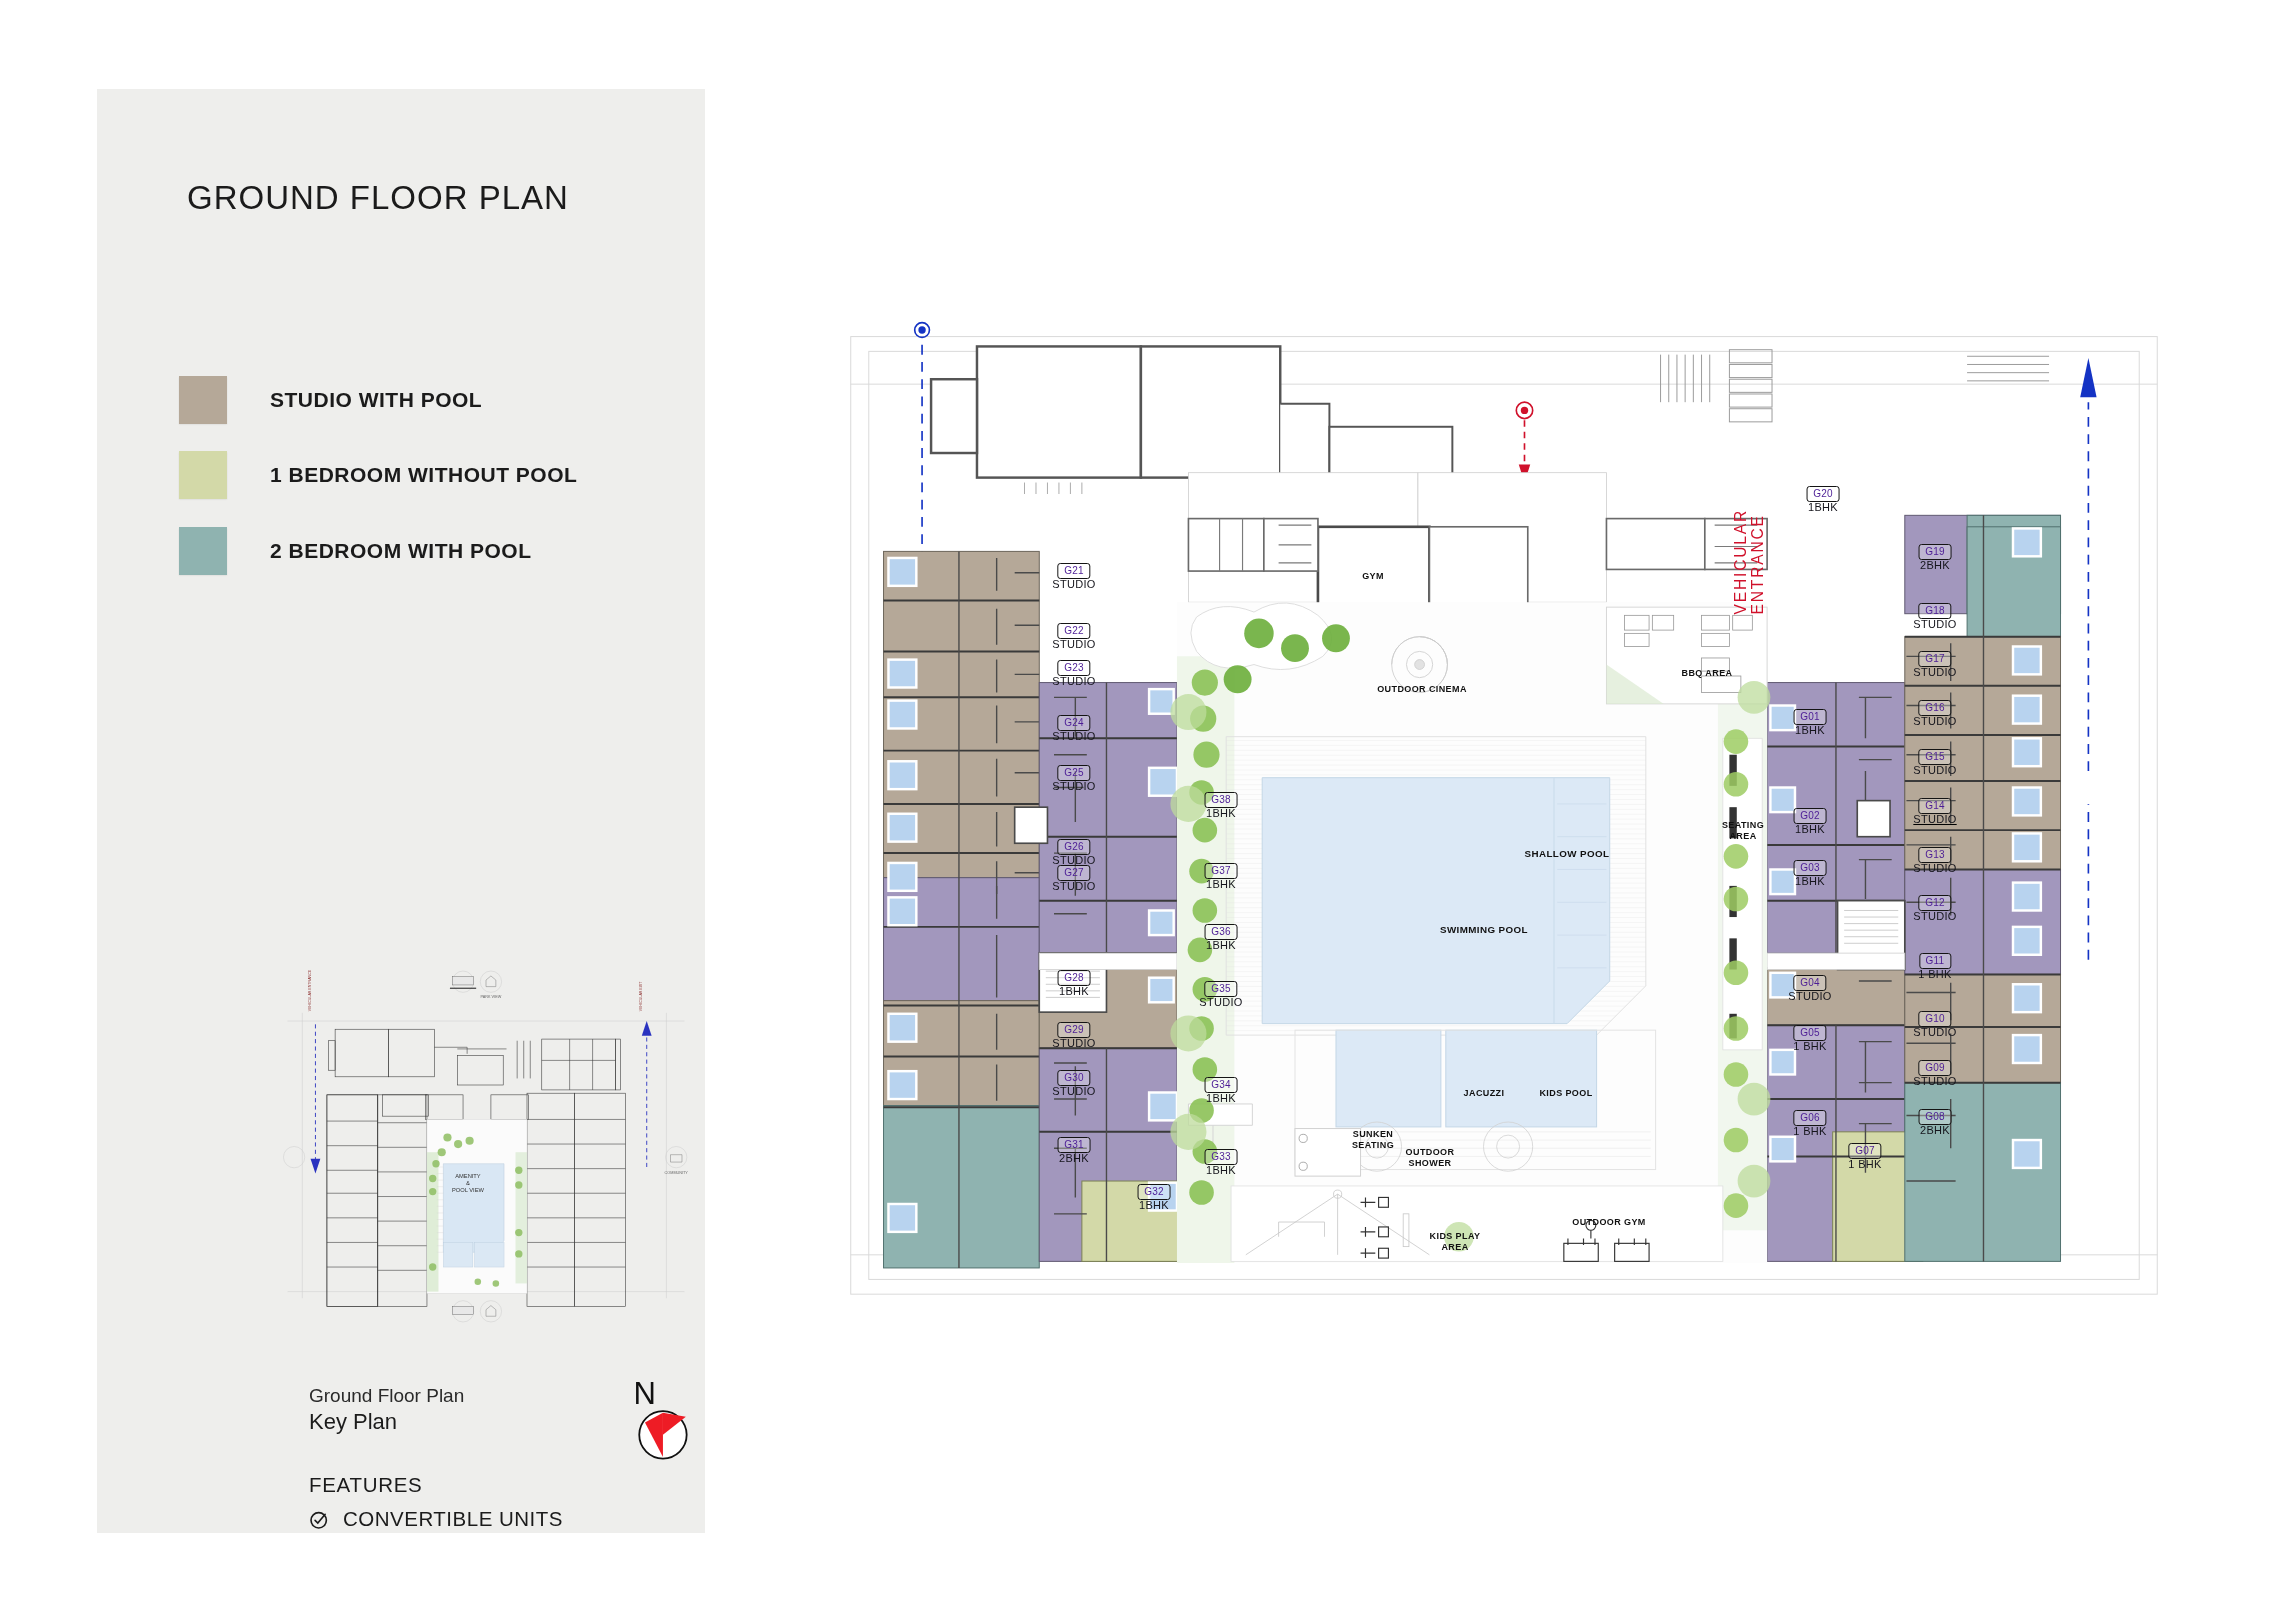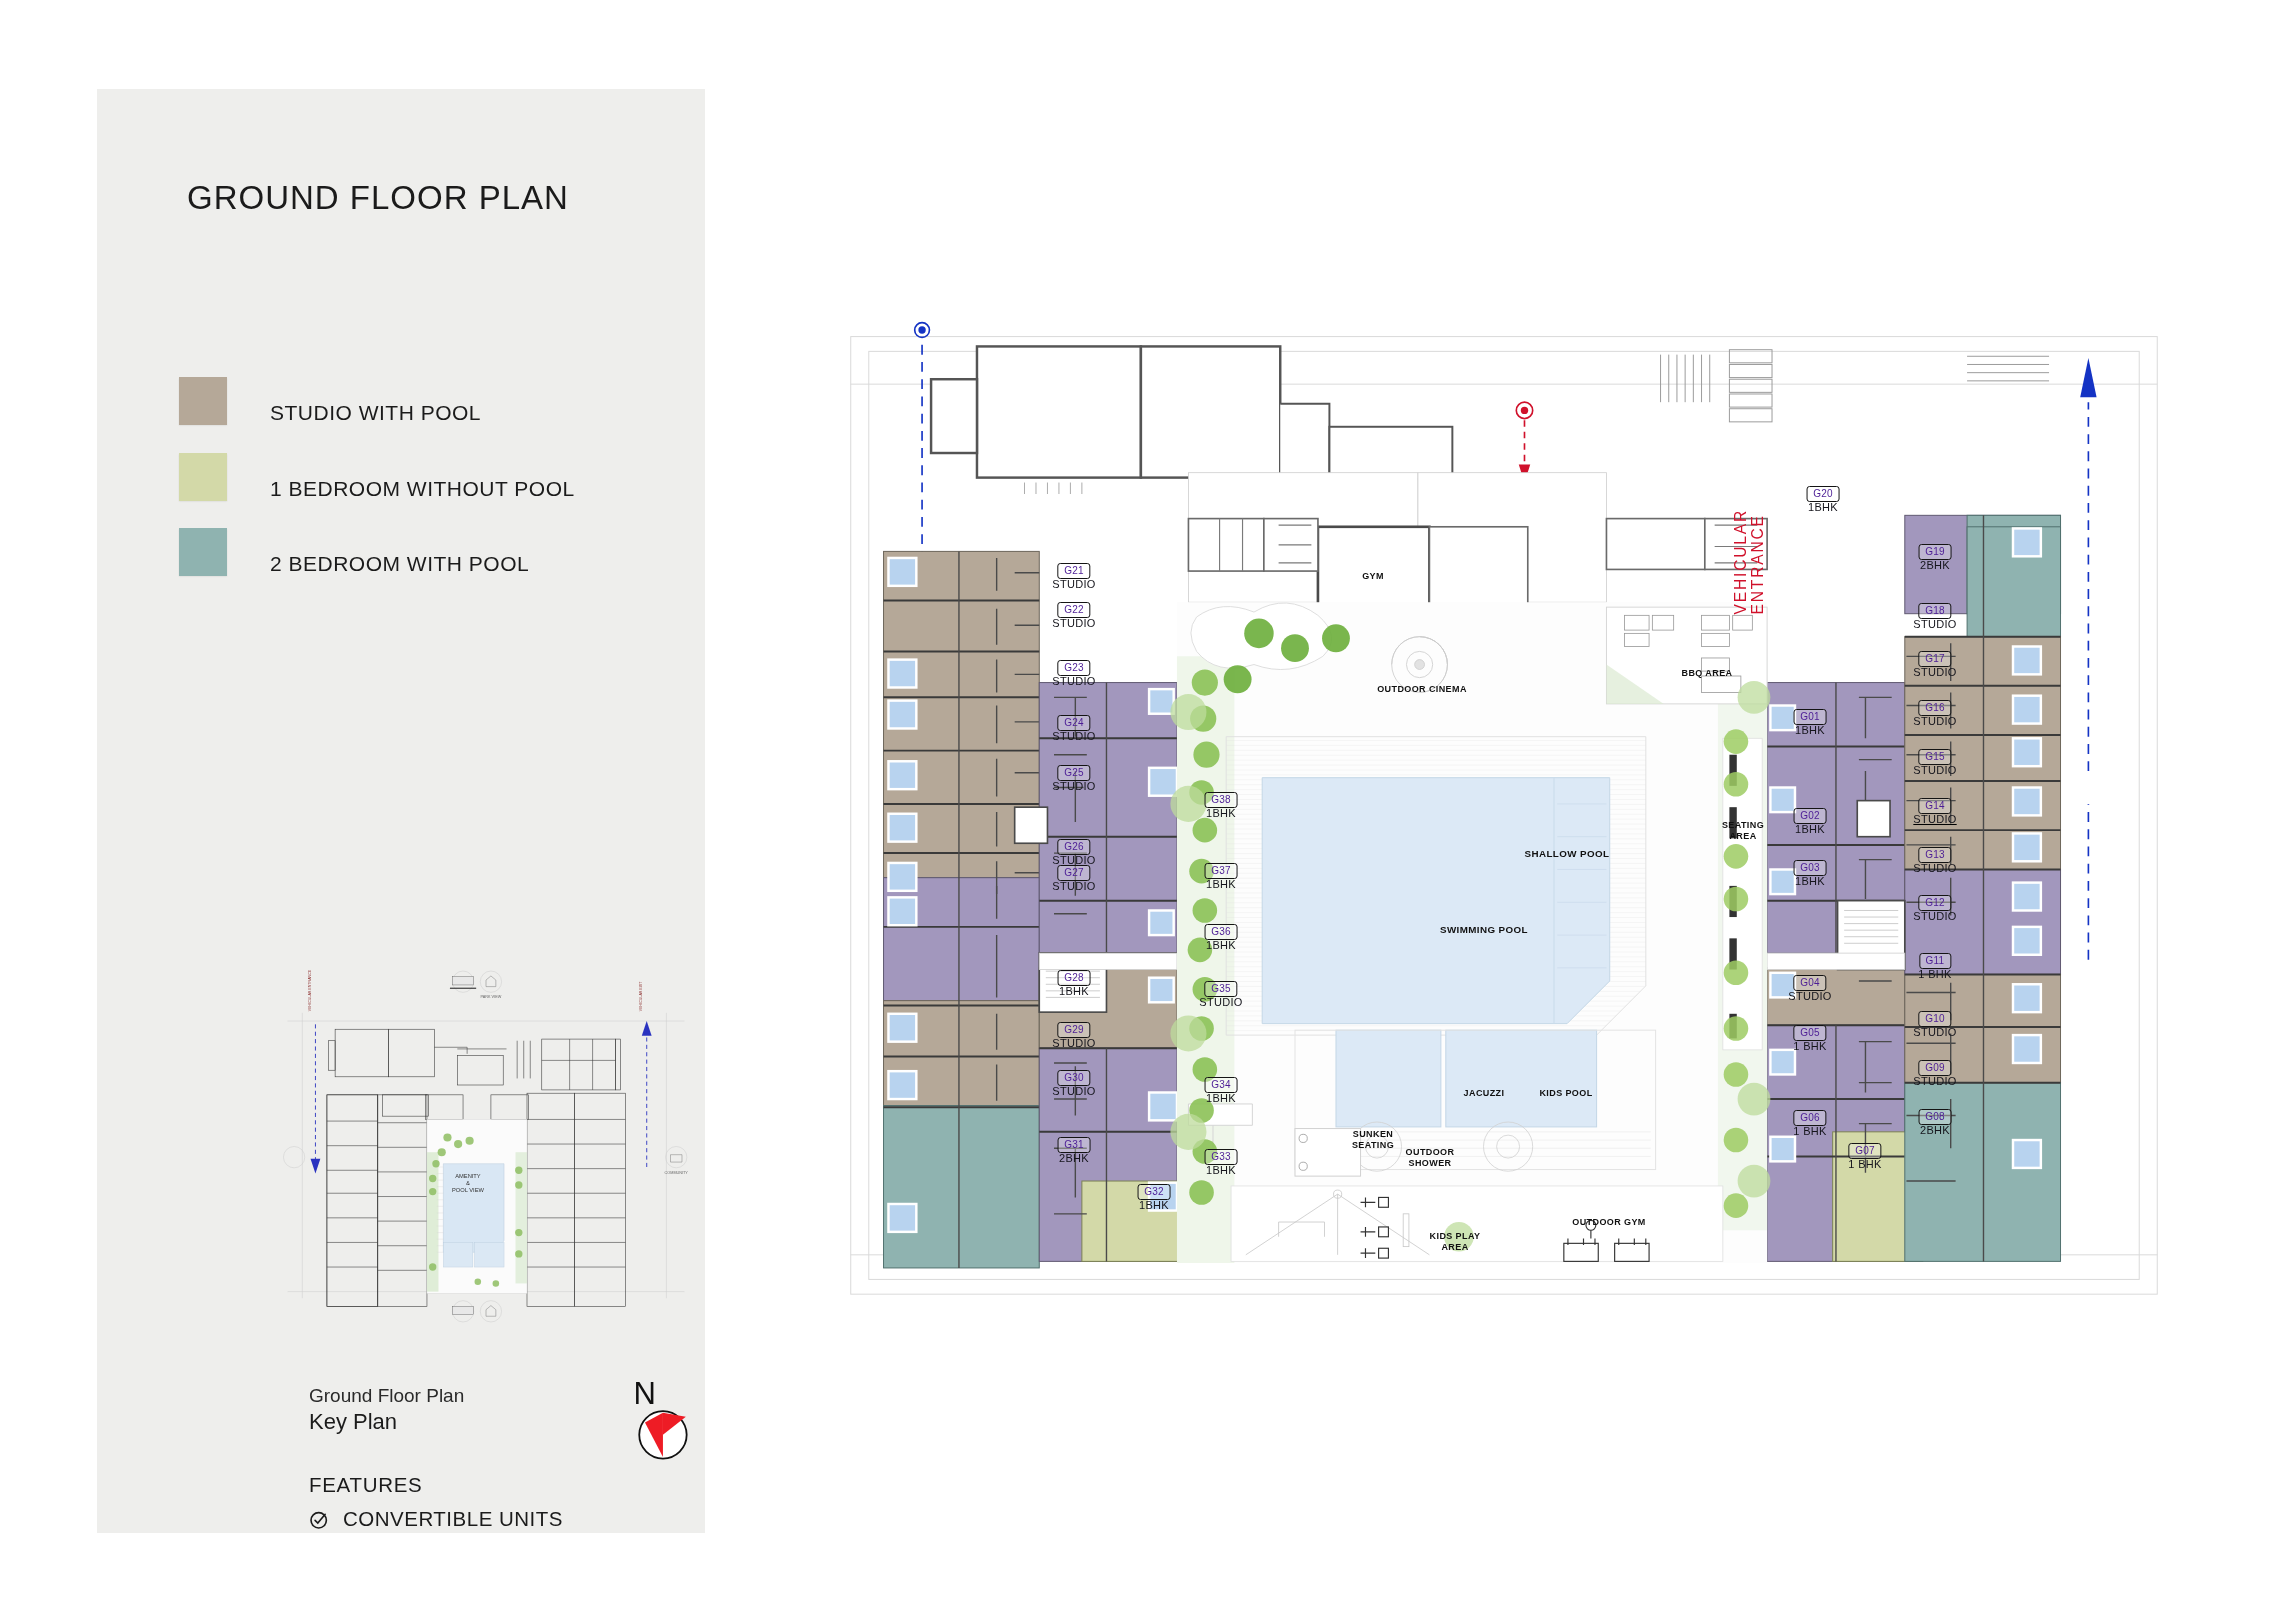--- a/index.html
+++ b/index.html
@@ -16,21 +16,21 @@
     position:absolute; left:97px; top:89px;
     width:608px; height:1444px;
     background:#eeeeec;
   }
   #plan-title {
     position:absolute; left:90px; top:90px;
     font-size:33px; letter-spacing:1px; color:#1b1b1b;
     font-weight:400; white-space:nowrap;
   }
   #legend { position:absolute; left:82px; top:285px; width:508px; }
-  .legend-row { display:flex; align-items:flex-end; height:51px; margin-bottom:24.6px; }
+  .legend-row { display:flex; align-items:center; height:51px; margin-bottom:24.6px;font-weight:bold; }
   .legend-swatch {
     width:48px; height:48px; flex:0 0 48px;
     box-shadow:0 0.8px 1.6px rgba(0,0,0,.10);
   }
   .legend-label {
     margin-left:43px; font-size:21px; letter-spacing:0.5px;
     color:#1b1b1b; white-space:nowrap;
   }
 
   
@@ -610,21 +610,21 @@
       <div class="unit-tag" style="left: 1099px; top: 596px;"><span class="code">G12</span><span class="typ">STUDIO</span></div>
       <div class="unit-tag" style="left: 1099px; top: 548px;"><span class="code">G13</span><span class="typ">STUDIO</span></div>
       <div class="unit-tag" style="left: 1099px; top: 499px; text-decoration: underline;"><span class="code">G14</span><span class="typ">STUDIO</span></div>
       <div class="unit-tag" style="left: 1099px; top: 450px;"><span class="code">G15</span><span class="typ">STUDIO</span></div>
       <div class="unit-tag" style="left: 1099px; top: 401px;"><span class="code">G16</span><span class="typ">STUDIO</span></div>
       <div class="unit-tag" style="left: 1099px; top: 352px;"><span class="code">G17</span><span class="typ">STUDIO</span></div>
       <div class="unit-tag" style="left: 1099px; top: 304px;"><span class="code">G18</span><span class="typ">STUDIO</span></div>
       <div class="unit-tag" style="left: 1099px; top: 245px;"><span class="code">G19</span><span class="typ">2BHK</span></div>
       <div class="unit-tag" style="left: 987px; top: 187px;"><span class="code">G20</span><span class="typ">1BHK</span></div>
       <div class="unit-tag" style="left: 238px; top: 264px;"><span class="code">G21</span><span class="typ">STUDIO</span></div>
-      <div class="unit-tag" style="left: 238px; top: 303px;"><span class="code">G22</span><span class="typ">STUDIO</span></div>
+      <div class="unit-tag" style="left: 238px; top: 324px;"><span class="code">G22</span><span class="typ">STUDIO</span></div>
       <div class="unit-tag" style="left: 238px; top: 361px;"><span class="code">G23</span><span class="typ">STUDIO</span></div>
       <div class="unit-tag" style="left: 238px; top: 416px;"><span class="code">G24</span><span class="typ">STUDIO</span></div>
       <div class="unit-tag" style="left: 238px; top: 466px;"><span class="code">G25</span><span class="typ">STUDIO</span></div>
       <div class="unit-tag" style="left: 238px; top: 518px; margin-top: 22px;"><span class="code">G26</span><span class="typ">STUDIO</span></div>
       <div class="unit-tag" style="left: 238px; top: 566px;"><span class="code">G27</span><span class="typ">STUDIO</span></div>
       <div class="unit-tag" style="left: 238px; top: 671px;"><span class="code">G28</span><span class="typ">1BHK</span></div>
       <div class="unit-tag" style="left: 238px; top: 723px;"><span class="code">G29</span><span class="typ">STUDIO</span></div>
       <div class="unit-tag" style="left: 238px; top: 771px;"><span class="code">G30</span><span class="typ">STUDIO</span></div>
       <div class="unit-tag" style="left: 238px; top: 838px;"><span class="code">G31</span><span class="typ">2BHK</span></div>
       <div class="unit-tag" style="left: 318px; top: 885px;"><span class="code">G32</span><span class="typ">1BHK</span></div>

